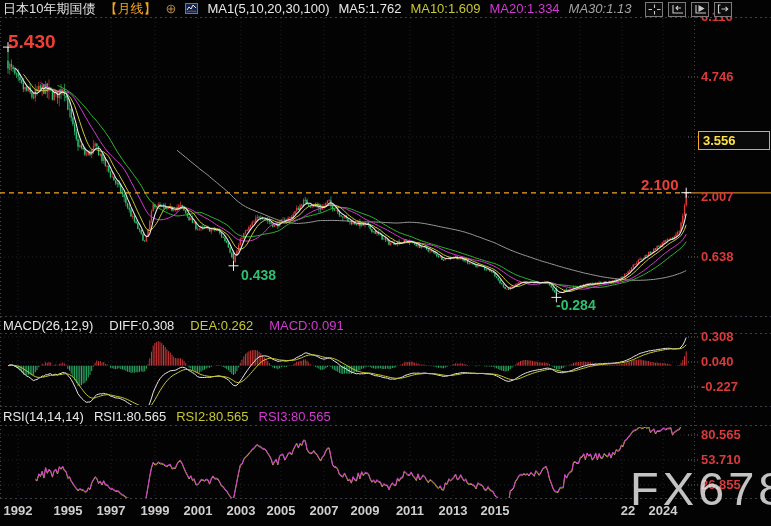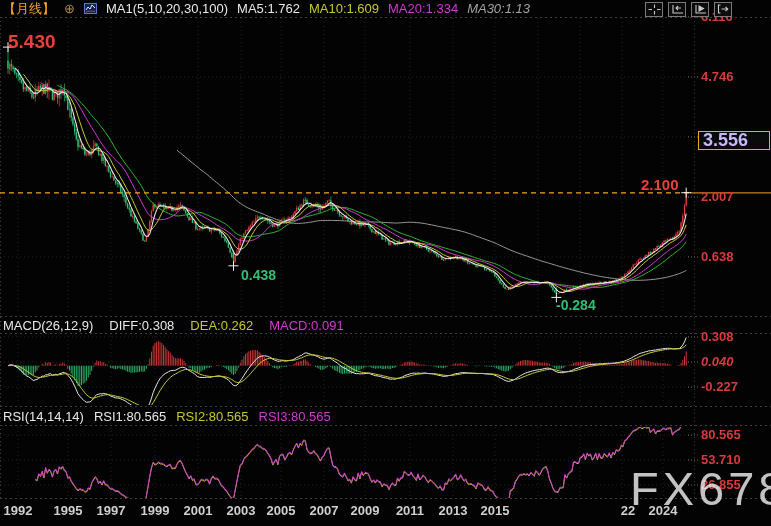--- a/index.html
+++ b/index.html
@@ -19,21 +19,21 @@
   .ytick{position:absolute;left:701px;color:#d93a3a;font-size:13px;font-weight:600;z-index:4;}
   .xtick{position:absolute;width:48px;text-align:center;color:#cfcfcf;font-size:13px;
          font-weight:700;z-index:4;}
   .macdhdr{position:absolute;left:3px;top:318px;display:flex;gap:16px;font-size:13px;z-index:5;white-space:nowrap;}
   .rsihdr{position:absolute;left:3px;top:409px;display:flex;gap:10px;font-size:13px;z-index:5;white-space:nowrap;}
   .pxtag{position:absolute;left:641px;top:176px;color:#ef3f36;font-weight:700;font-size:15px;z-index:4;}
   .hi{position:absolute;left:8px;top:31px;color:#ef3f36;font-weight:700;font-size:19px;z-index:4;}
   .lo1{position:absolute;left:241px;top:267px;color:#2fbf71;font-weight:700;font-size:14px;z-index:4;}
   .lo2{position:absolute;left:556px;top:297px;color:#2fbf71;font-weight:700;font-size:14px;z-index:4;}
   .ybox{position:absolute;left:698px;top:131px;width:66px;height:17px;border:1px solid #f5a623;
-        color:#c4b5fd;font-size:18px;font-weight:600;line-height:17px;padding-left:4px;
+        color:#fde047;font-size:13px;font-weight:600;line-height:17px;padding-left:4px;
         background:#0a0a0a;z-index:6;}
   .dbox{position:absolute;left:516px;top:501px;height:16px;border:1px solid #f5a623;color:#f5a623;
         font-size:13px;font-weight:600;line-height:16px;padding:0 3px;background:#0a0a0a;z-index:6;
         white-space:nowrap;}
   .wm{position:absolute;left:630px;top:461px;font-size:47px;font-weight:500;letter-spacing:4px;
       color:rgba(238,238,238,0.82);z-index:10;}
 </style>
 </head>
 <body>
 
@@ -1342,20 +1342,21 @@
       <line x1="8" y1="42.1" x2="8" y2="52.1" stroke="#f0f0f0" stroke-width="1"></line>
       <line x1="228.5" y1="265.8" x2="238.5" y2="265.8" stroke="#f0f0f0" stroke-width="1"></line>
       <line x1="233.5" y1="260.8" x2="233.5" y2="270.8" stroke="#f0f0f0" stroke-width="1"></line>
       <line x1="551.375" y1="297.4" x2="561.375" y2="297.4" stroke="#f0f0f0" stroke-width="1"></line>
       <line x1="556.375" y1="292.4" x2="556.375" y2="302.4" stroke="#f0f0f0" stroke-width="1"></line>
       <line x1="681.2083333333318" y1="192.7" x2="691.2083333333318" y2="192.7" stroke="#f0f0f0" stroke-width="1"></line>
       <line x1="686.2083333333318" y1="187.7" x2="686.2083333333318" y2="197.7" stroke="#f0f0f0" stroke-width="1"></line>
     </svg>
 
   <div class="hdr">
+    <span class="title">日本10年期国债</span>
     <span class="period">【月线】</span>
     <span class="oplus">⊕</span>
     <span style="display:flex;align-items:center;">
       <svg width="13" height="11" viewBox="0 0 13 11">
         <rect x="0.5" y="0.5" width="12" height="10" fill="#10264d" stroke="#5577cc" stroke-width="1"></rect>
         <polyline points="2,7 4,4 6,6 8,2 11,5" fill="none" stroke="#e8e8e8" stroke-width="1"></polyline>
         <polyline points="2,9 6,8 11,8.5" fill="none" stroke="#e23b3b" stroke-width="0.8"></polyline>
       </svg>
     </span>
     <span class="w">MA1(5,10,20,30,100)</span>
@@ -1407,21 +1408,21 @@
   <div class="hi">5.430</div>
   <div class="lo1">0.438</div>
   <div class="lo2">-0.284</div>
   <div class="ybox">3.556</div>
   <div class="wm">FX678</div>
 <div class="ytick" style="left: 701px; top: 9px;">6.116</div>
     <div class="ytick" style="left: 701px; top: 69px;">4.746</div>
     <div class="ytick" style="left: 701px; top: 189px;">2.007</div>
     <div class="ytick" style="left: 701px; top: 249px;">0.638</div>
     <div class="ytick" style="left: 701px; top: 329px;">0.308</div>
-    <div class="ytick" style="left: 701px; top: 354px; font-style: italic;">0.040</div>
+    <div class="ytick" style="left: 701px; top: 354px;">0.040</div>
     <div class="ytick" style="left: 701px; top: 379px;">-0.227</div>
     <div class="ytick" style="left: 701px; top: 427px;">80.565</div>
     <div class="ytick" style="left: 701px; top: 452px;">53.710</div>
     <div class="ytick" style="left: 701px; top: 477px;">26.855</div>
     <div class="xtick" style="left: -6px; top: 503px;">1992</div>
     <div class="xtick" style="left: 44px; top: 503px;">1995</div>
     <div class="xtick" style="left: 87px; top: 503px;">1997</div>
     <div class="xtick" style="left: 131px; top: 503px;">1999</div>
     <div class="xtick" style="left: 174px; top: 503px;">2001</div>
     <div class="xtick" style="left: 217px; top: 503px;">2003</div>

